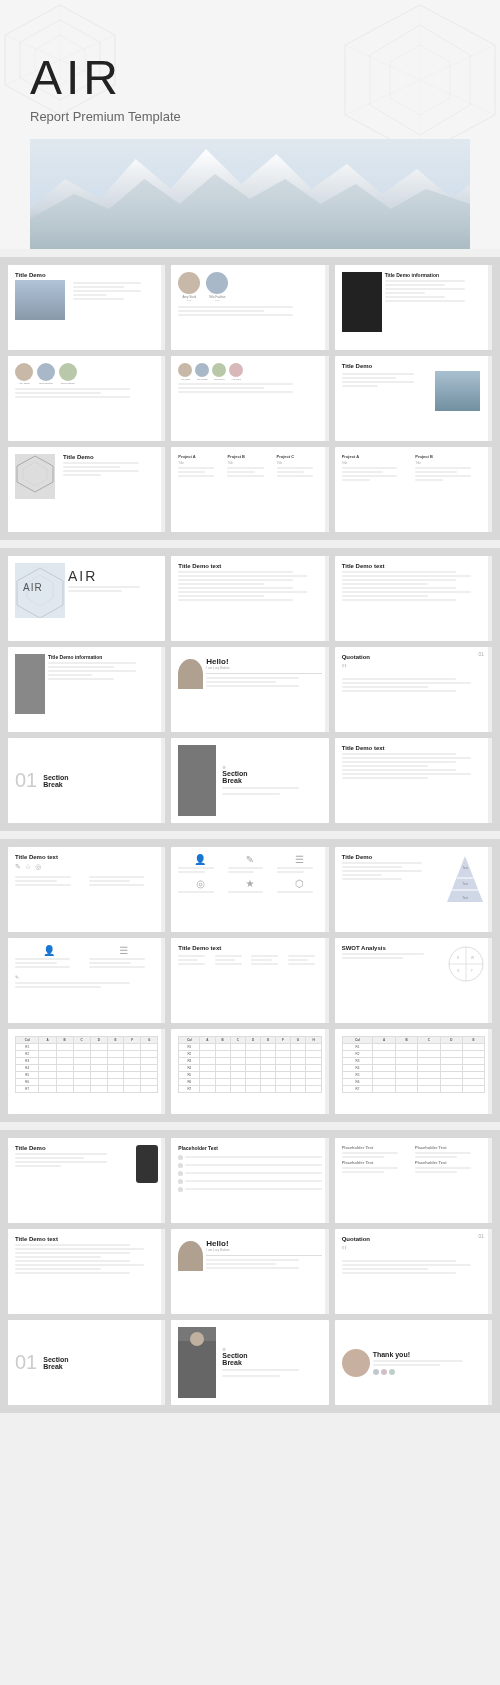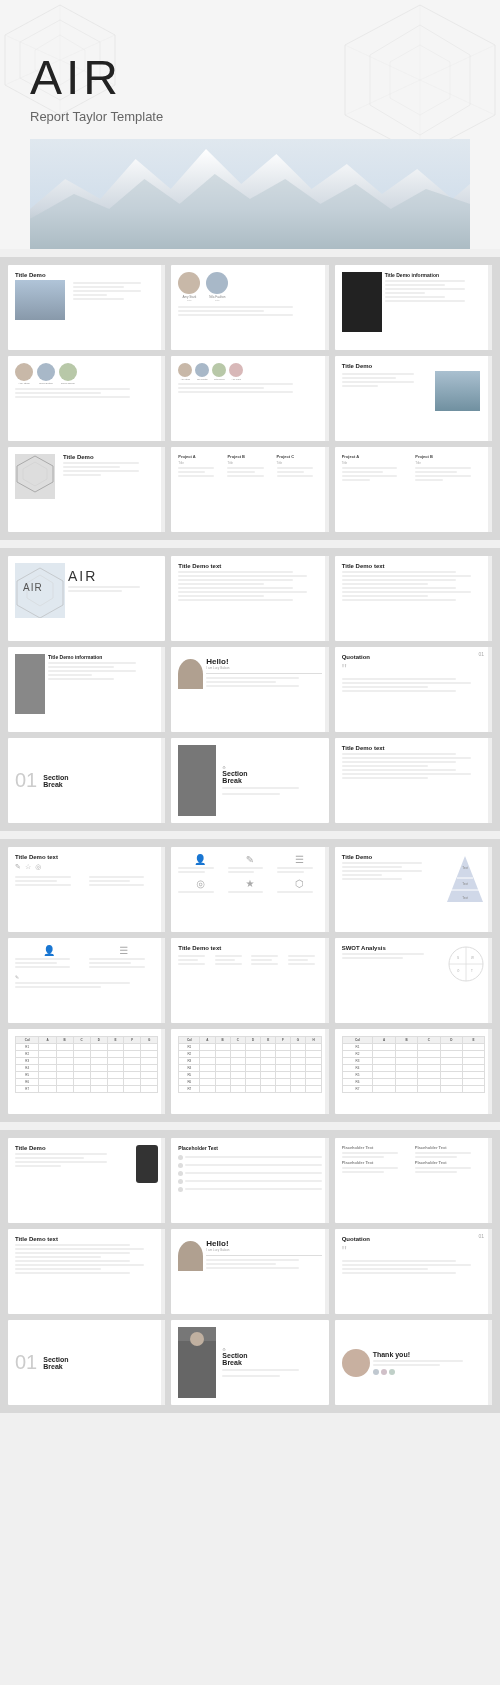--- a/index.html
+++ b/index.html
@@ -159,21 +159,21 @@
   <svg class="header-geo-right" viewBox="0 0 160 160">
     <polygon points="80,5 155,45 155,115 80,155 5,115 5,45" fill="none" stroke="#888" stroke-width="0.8"></polygon>
     <polygon points="80,25 130,55 130,105 80,135 30,105 30,55" fill="none" stroke="#888" stroke-width="0.6"></polygon>
     <polygon points="80,45 110,62 110,98 80,115 50,98 50,62" fill="none" stroke="#888" stroke-width="0.4"></polygon>
     <line x1="80" y1="5" x2="80" y2="155" stroke="#888" stroke-width="0.3"></line>
     <line x1="5" y1="45" x2="155" y2="115" stroke="#888" stroke-width="0.3"></line>
     <line x1="155" y1="45" x2="5" y2="115" stroke="#888" stroke-width="0.3"></line>
   </svg>
 
   <div class="header-title">AIR</div>
-  <div class="header-subtitle">Report Taylor Template</div>
+  <div class="header-subtitle">Report Premium Template</div>
 
   <div class="mountain-img">
     <svg class="mountain-svg" viewBox="0 0 500 110" preserveAspectRatio="none">
       <defs>
         <linearGradient id="skyGrad" x1="0" y1="0" x2="0" y2="1">
           <stop offset="0%" stop-color="#e0e8ef"></stop>
           <stop offset="100%" stop-color="#c8d8e8"></stop>
         </linearGradient>
         <linearGradient id="snowGrad" x1="0" y1="0" x2="0" y2="1">
           <stop offset="0%" stop-color="#ffffff"></stop>

